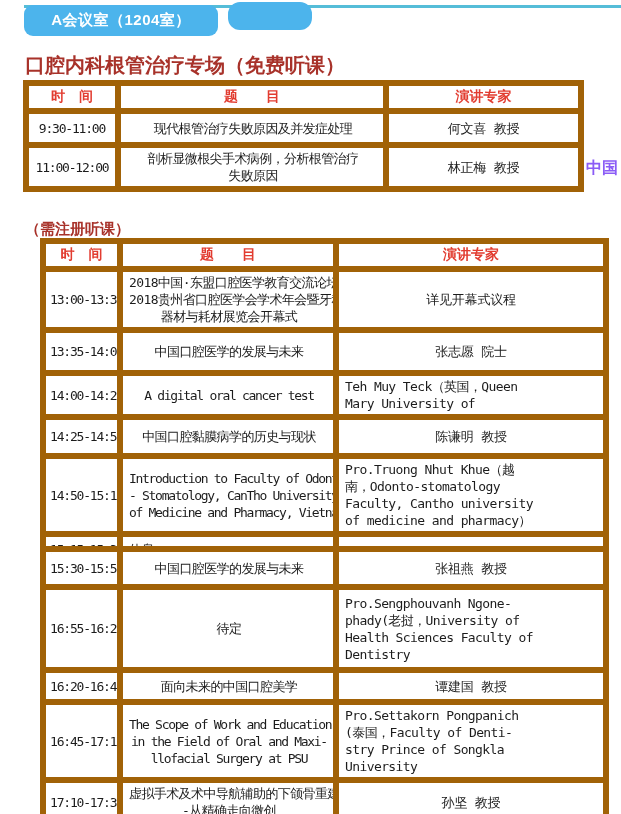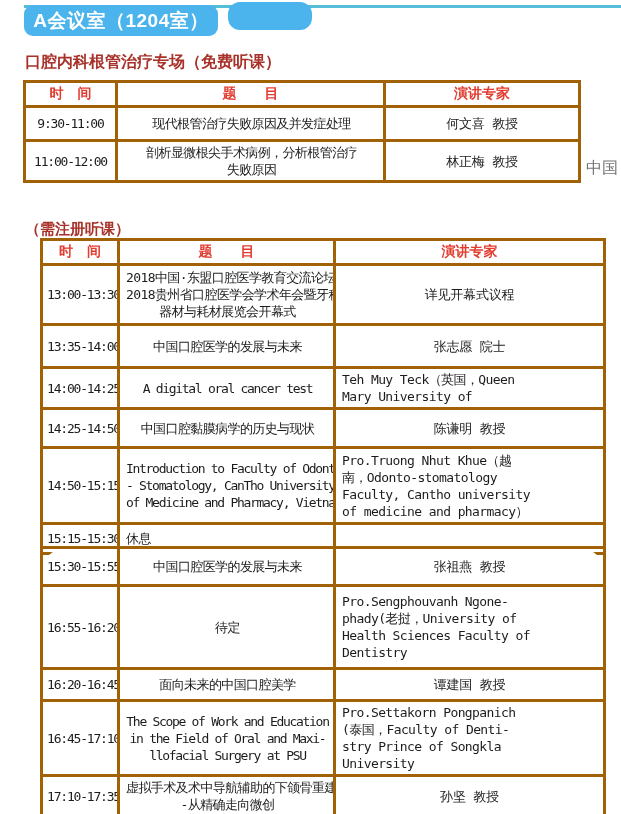--- a/index.html
+++ b/index.html
@@ -6,32 +6,32 @@
   html,body { background:#ffffff; }
   #page {
     position:relative; width:621px; height:814px; overflow:hidden;
     background:#ffffff; font-family:"Liberation Sans", sans-serif;
   }
   
   #top-rule { position:absolute; left:24px; top:5px; width:597px; height:3px; background:#55bdd8; }
   #room-tab {
     position:absolute; left:24px; top:5px; width:194px; height:31px;
     background:#4cb4ec; border-radius:9px;
-    color:#ffffff; font-size:19px; font-weight:bold;
+    color:#ffffff; font-size:15px; font-weight:bold;
     display:flex; align-items:center; justify-content:center; letter-spacing:0.5px;
   }
   #tab-next {
     position:absolute; left:228px; top:2px; width:84px; height:28px;
     background:#4cb4ec; border-radius:12px;
   }
-  .section-title { position:absolute; left:25px; color:#a8322a; font-weight:bold; font-size:16px; }
-  #side-text { position:absolute; left:586px; top:158px; color:#737373; font-weight:normal; font-size:16px; white-space:nowrap; }
+  .section-title { position:absolute; left:25px; color:#a8322a; font-weight:bold; font-size:20px; }
+  #side-text { position:absolute; left:586px; top:158px; color:#8b5cf6; font-weight:bold; font-size:16px; white-space:nowrap; }
 
   table { border-collapse:collapse; table-layout:fixed; position:absolute; background:#fff; }
-  td, th { border:3px solid #a16207; overflow:hidden; vertical-align:middle; padding:2px 4px; }
+  td, th { border:6px solid #a16207; overflow:hidden; vertical-align:middle; padding:2px 4px; }
   th { color:#e23c30; font-size:14px; font-weight:bold; text-align:center; white-space:pre; font-family:"Liberation Sans",sans-serif; }
   td { color:#1c1c1c; font-family:"DejaVu Sans Mono","Liberation Mono",monospace; font-size:13px; line-height:17px; white-space:pre; }
   td.time { text-align:center; letter-spacing:-1.2px; }
   td.topic { text-align:center; padding-left:6px; letter-spacing:-0.6px; }
   td.topic.lat { letter-spacing:-1.3px; }
   td.speaker { text-align:center; letter-spacing:-0.2px; }
   td.speaker.left { text-align:left; padding-left:6px; letter-spacing:-0.6px; }
   td.center { text-align:left;margin-top:39px; }
 
   #table1 { left:23px; top:80px; width:555px; }

